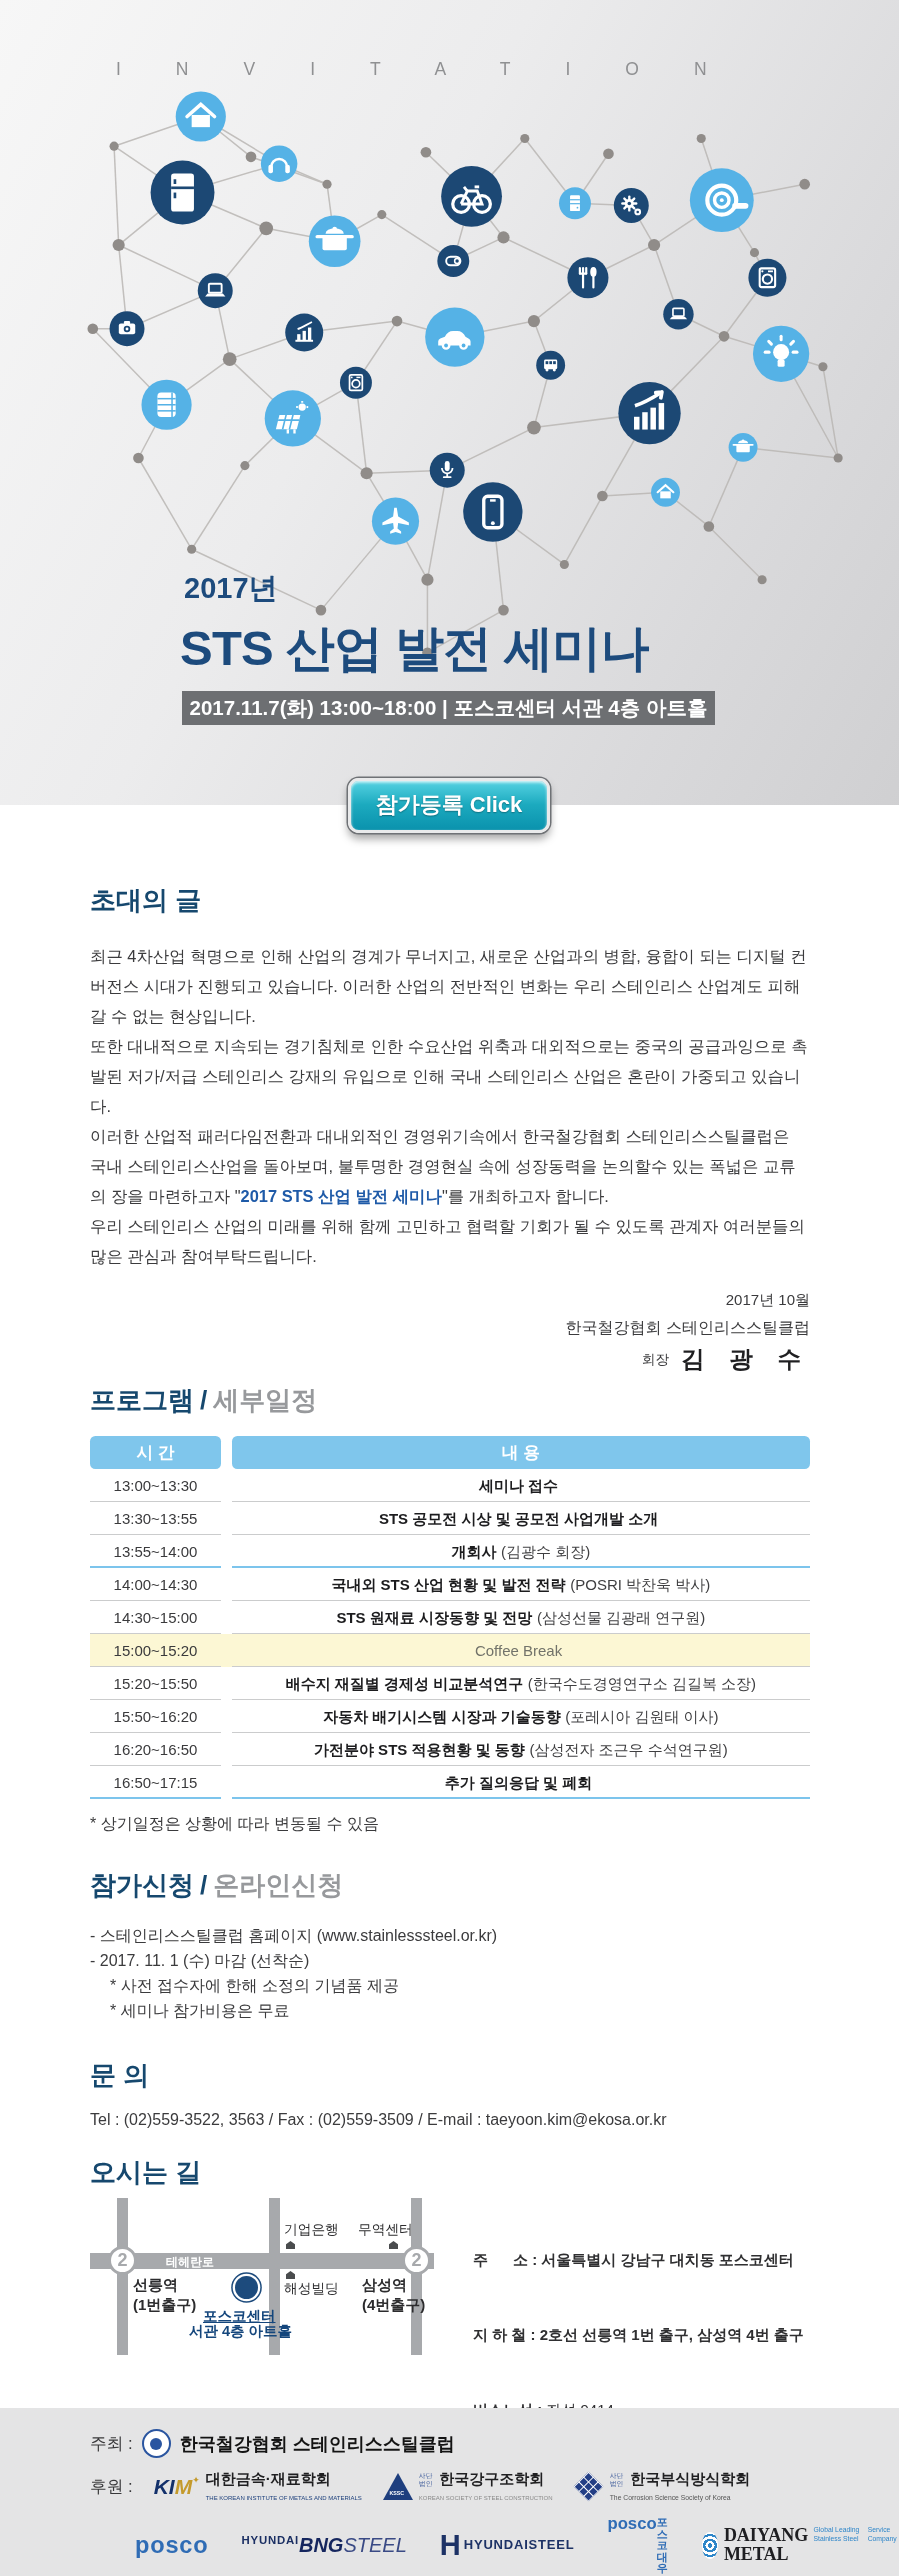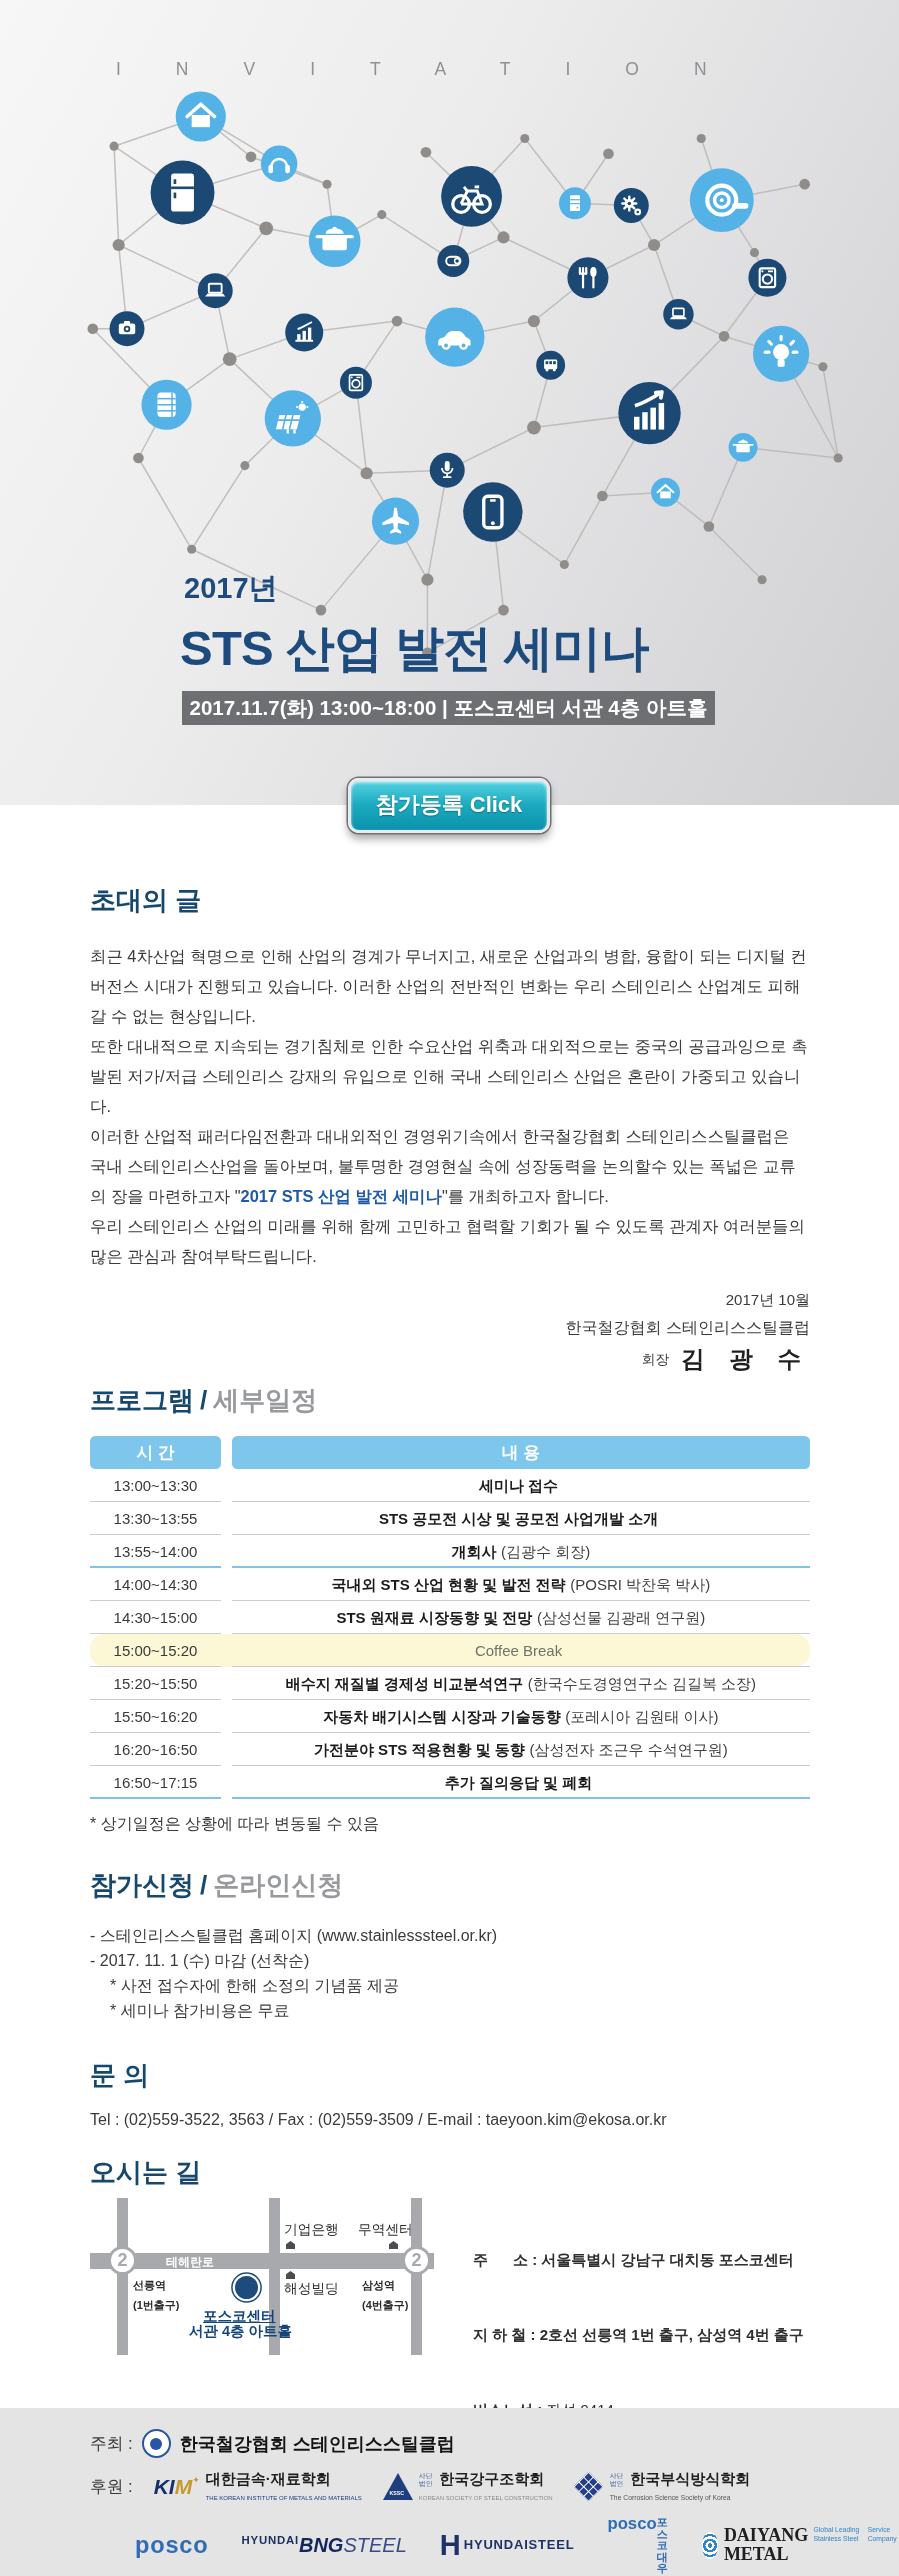--- a/index.html
+++ b/index.html
@@ -32,21 +32,21 @@
   .hl{color:#1e5aa8;font-weight:bold;}
   .sign{margin-top:20px;text-align:right;}
   .sign-date{font-size:15px;}
   .sign-org{font-size:16px;margin-top:7.6px;}
   .sign-name-row{margin-top:4.6px;}
   .sign-role{font-size:13.7px;margin-right:12px;vertical-align:3px;}
   .sign-name{font-size:23.6px;font-weight:bold;color:#1f1f21;letter-spacing:9px;}
   
   .program-sec{top:1383px;}
   .ptable{margin-top:18px;}
-  .prow,.phead{display:flex;border-radius:15px;}
+  .prow,.phead{display:flex;}
   .phead .tcell,.phead .ccell{background:#7fc6ec;color:#fff;font-size:16.7px;font-weight:bold;
         height:33px;line-height:33px;text-align:center;border-radius:5.3px;border-bottom:none;}
   .tcell{width:131px;flex:none;text-align:center;}
   .ccell{margin-left:10.7px;flex:1;text-align:center;}
   .prow{height:33px;}
   .prow .tcell,.prow .ccell{line-height:33px;font-size:15px;border-bottom:1.5px solid #cbcccd;}
   .prow .tcell{color:#3a3a3c;}
   .prow .ccell .ttl{font-weight:bold;color:#1c1c1e;}
   .prow .ccell .spk{color:#3f3f41;margin-left:4.6px;}
   .prow.blue .tcell,.prow.blue .ccell{border-bottom:2.3px solid #7cc4ec;}
@@ -62,21 +62,21 @@
   
   .dir-sec{top:2155px;height:228px;}
   .map{position:absolute;left:0;top:43px;width:358px;height:157px;}
   .road{position:absolute;background:#a7a9ac;}
   .vroad{width:11.4px;top:0;height:157px;}
   .hroad{left:0;top:55px;width:344px;height:16px;}
   .badge2{position:absolute;width:23px;height:23px;border-radius:50%;background:#fff;border:3px solid #a7a9ac;
         color:#a7a9ac;font-size:18px;font-weight:bold;text-align:center;line-height:23px;}
   .roadname{position:absolute;left:76px;top:56px;color:#fff;font-size:12px;font-weight:bold;}
   .maplabel{position:absolute;font-size:13.7px;color:#2c2c2e;white-space:nowrap;}
-  .mapstation{position:absolute;font-size:11px;color:#2c2c2e;font-weight:bold;white-space:nowrap;line-height:20px;}
+  .mapstation{position:absolute;font-size:15px;color:#2c2c2e;font-weight:bold;white-space:nowrap;line-height:20px;}
   .bldg{position:absolute;width:9px;height:8.4px;background:#4a4c4e;
         clip-path:polygon(50% 0,100% 38%,100% 100%,0 100%,0 38%);}
   .posco-dot{position:absolute;left:145px;top:78px;width:23px;height:23px;border-radius:50%;
         background:#1d4b7d;box-shadow:0 0 0 2.3px #fff,0 0 0 3.8px #1d4b7d;}
   .venue{position:absolute;font-size:14.5px;font-weight:bold;color:#14467c;white-space:nowrap;}
   .venue.u{text-decoration:underline;}
   .dir-info{position:absolute;left:383px;top:42px;font-size:15px;line-height:25px;color:#2f2f31;white-space:pre-wrap;}
   .dir-info .b{font-weight:bold;}
   .dir-indent{margin-left:79px;}
   

